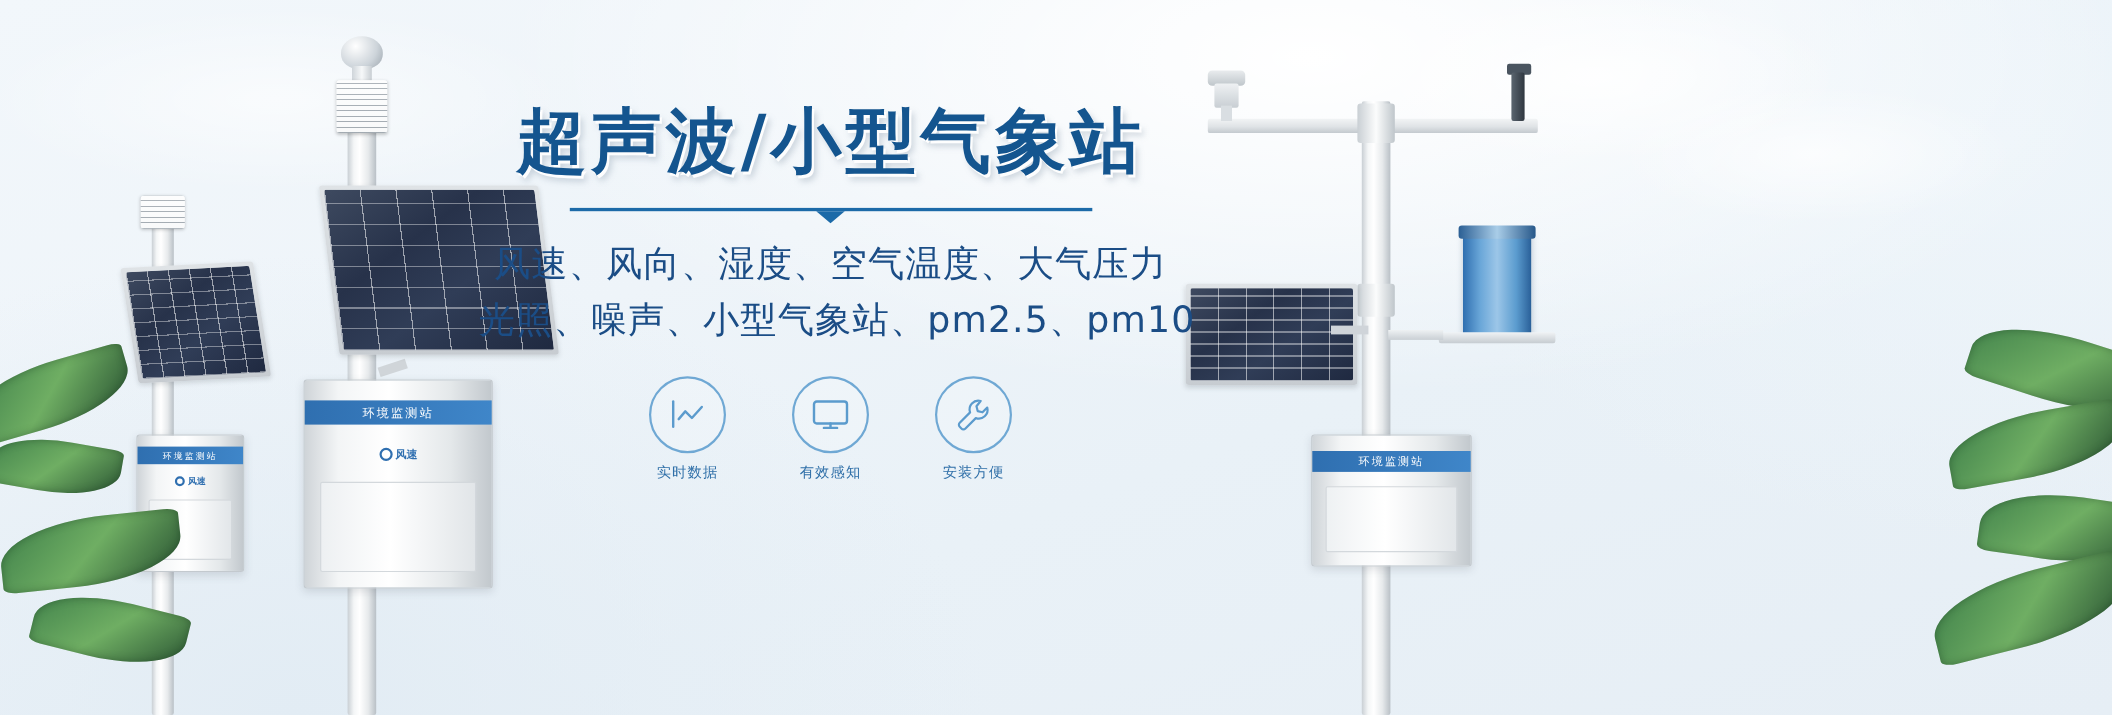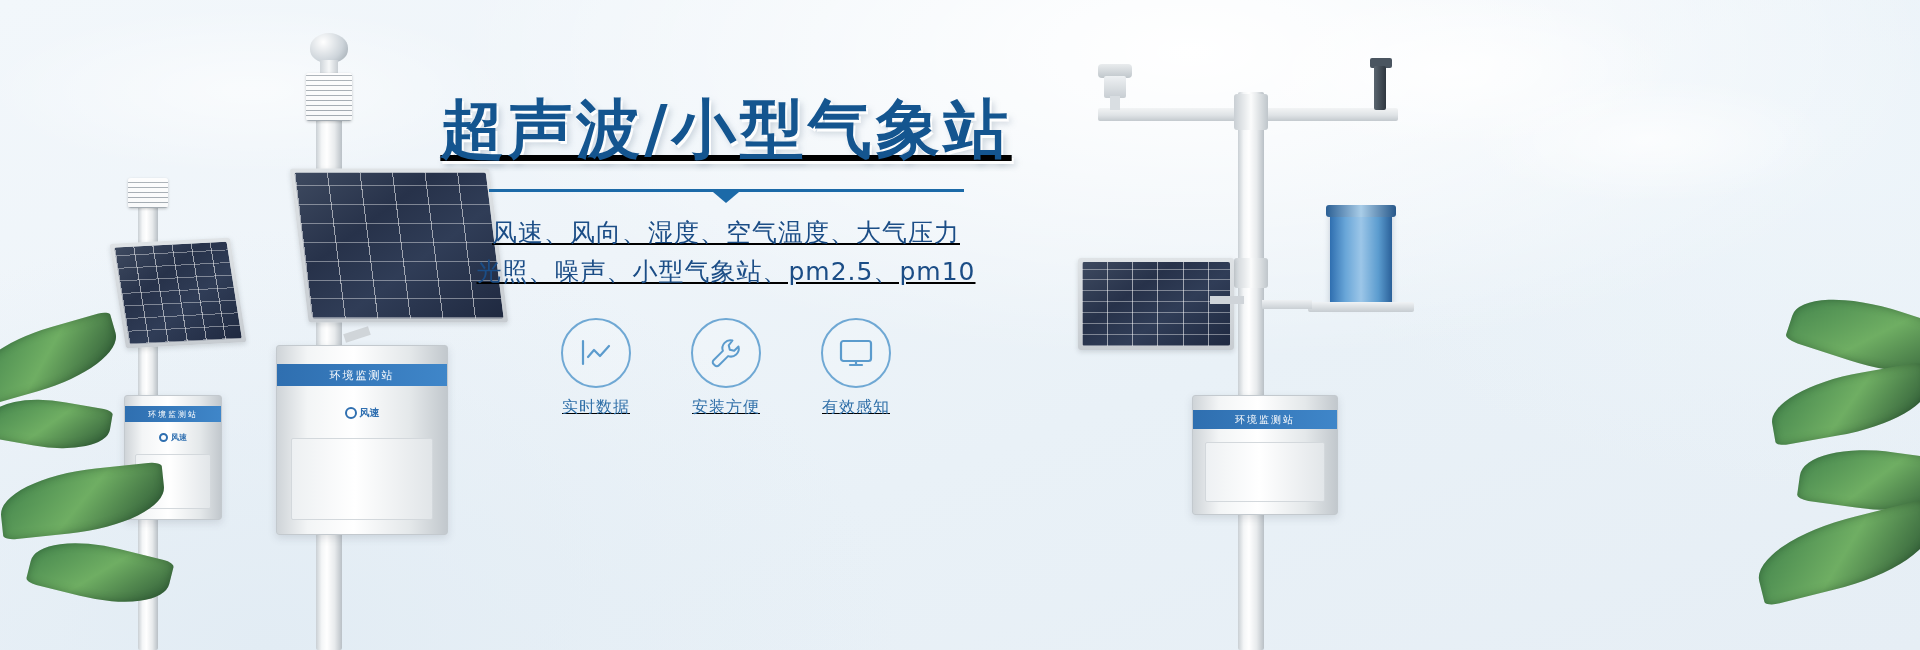--- a/index.html
+++ b/index.html
@@ -106,25 +106,24 @@
   .leaf {
     position: absolute;
     background: linear-gradient(135deg, #3e7f4a, #6fae63 50%, #264f30);
     border-radius: 60% 8% 60% 8%;
     box-shadow: inset 0 0 8px rgba(20,50,25,.4);
   }
 
   
   .content {
     position: absolute;
-    left: 406px; top: 96px;
+    left: 435px; top: 96px;
     width: 640px;
     text-align: center;
     z-index: 20;
-    text-decoration: underline;
   }
   .headline {
     font-family: "DejaVu Sans", "Liberation Sans", sans-serif;
     font-size: 64px;
     font-weight: bold;
     letter-spacing: 4px;
     color: #14558f;
     line-height: 1.05;
     white-space: nowrap;
     text-shadow: 2px 3px 0 rgba(255,255,255,.95), 4px 5px 6px rgba(120,140,160,.35);
@@ -143,21 +142,21 @@
     width: 0; height: 0;
     border-left: 13px solid transparent;
     border-right: 13px solid transparent;
     border-top: 11px solid #1c6aa8;
   }
   .sublines {
     margin-top: 22px;
   }
   .subline {
     font-family: "DejaVu Sans", "Liberation Sans", sans-serif;
-    font-size: 25px;
+    font-size: 33px;
     color: #1b4d86;
     letter-spacing: 1px;
     line-height: 1.55;
     white-space: nowrap;
   }
 
   
   .features {
     margin-top: 26px;
     display: flex;
@@ -170,21 +169,21 @@
     margin: 0 auto;
     border: 2px solid #6fa8d4;
     border-radius: 50%;
     display: flex; align-items: center; justify-content: center;
     background: rgba(255,255,255,.18);
   }
   .feature-circle svg { display: block; }
   .feature-label {
     margin-top: 9px;
     font-family: "DejaVu Sans", "Liberation Sans", sans-serif;
-    font-size: 16px;
+    font-size: 13px;
     color: #2f6fa8;
     letter-spacing: 1px;
     white-space: nowrap;
   }
 </style>
 </head>
 <body>
 
 <div class="banner">
 
@@ -286,36 +285,36 @@
       <div class="feature">
         <div class="feature-circle">
           <svg width="36" height="30" viewBox="0 0 36 30" fill="none">
             <path d="M5 3 L5 26" stroke="#5b9bcd" stroke-width="2.2" stroke-linecap="round"></path>
             <path d="M10 19 L16 12 L22 18 L31 8" stroke="#5b9bcd" stroke-width="2.2" stroke-linecap="round" stroke-linejoin="round"></path>
           </svg>
         </div>
         <div class="feature-label">实时数据</div>
       </div>
 
-
-      <div class="feature">
-        <div class="feature-circle">
-          <svg width="36" height="36" viewBox="0 0 36 36" fill="none">
-            <path d="M24.5 5.5 a8 8 0 0 0 -9.6 10.4 L5.5 25.3 a2.6 2.6 0 0 0 0 3.7 l1.5 1.5 a2.6 2.6 0 0 0 3.7 0 l9.4 -9.4 a8 8 0 0 0 10.4 -9.6 l-4.3 4.3 -4.4 -1.1 -1.1 -4.4 z" stroke="#5b9bcd" stroke-width="2" stroke-linejoin="round"></path>
-          </svg>
-        </div>
-        <div class="feature-label">安装方便</div>
-      </div>
 
       <div class="feature">
         <div class="feature-circle">
           <svg width="38" height="32" viewBox="0 0 38 32" fill="none">
             <rect x="4" y="4" width="30" height="20" rx="2.5" stroke="#5b9bcd" stroke-width="2.2"></rect>
             <path d="M13 28 L25 28" stroke="#5b9bcd" stroke-width="2.2" stroke-linecap="round"></path>
             <path d="M19 24 L19 28" stroke="#5b9bcd" stroke-width="2.2" stroke-linecap="round"></path>
           </svg>
         </div>
         <div class="feature-label">有效感知</div>
       </div>
 
+      <div class="feature">
+        <div class="feature-circle">
+          <svg width="36" height="36" viewBox="0 0 36 36" fill="none">
+            <path d="M24.5 5.5 a8 8 0 0 0 -9.6 10.4 L5.5 25.3 a2.6 2.6 0 0 0 0 3.7 l1.5 1.5 a2.6 2.6 0 0 0 3.7 0 l9.4 -9.4 a8 8 0 0 0 10.4 -9.6 l-4.3 4.3 -4.4 -1.1 -1.1 -4.4 z" stroke="#5b9bcd" stroke-width="2" stroke-linejoin="round"></path>
+          </svg>
+        </div>
+        <div class="feature-label">安装方便</div>
+      </div>
+
     </div>
   </div>
 </div>
 
 </body></html>

